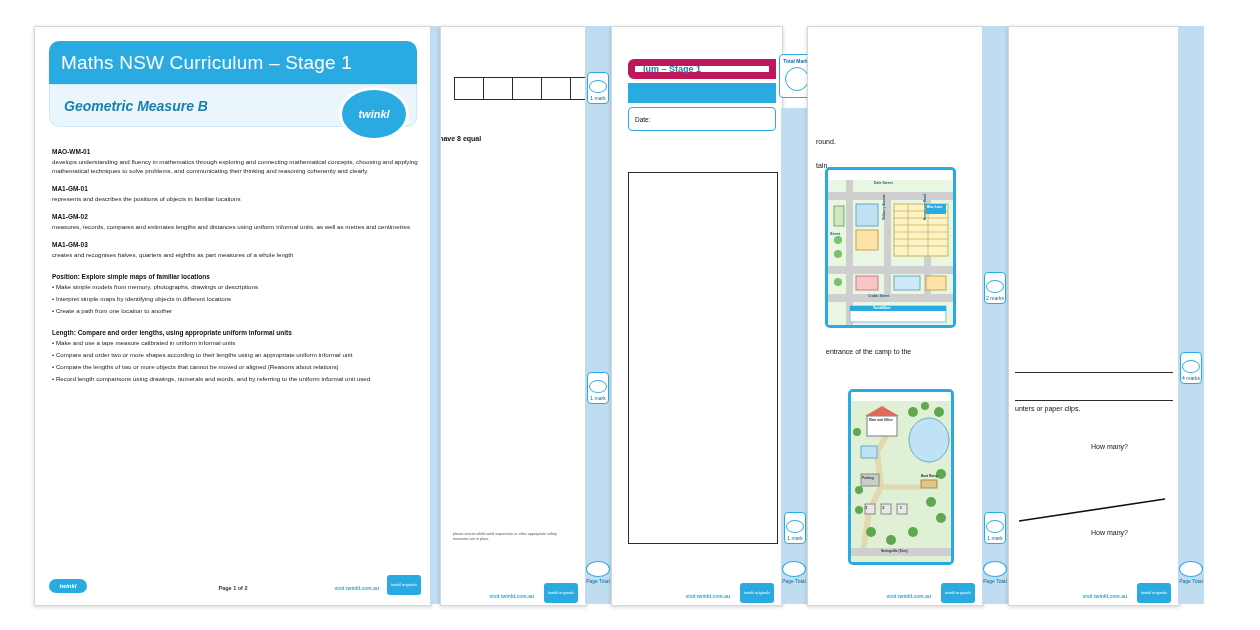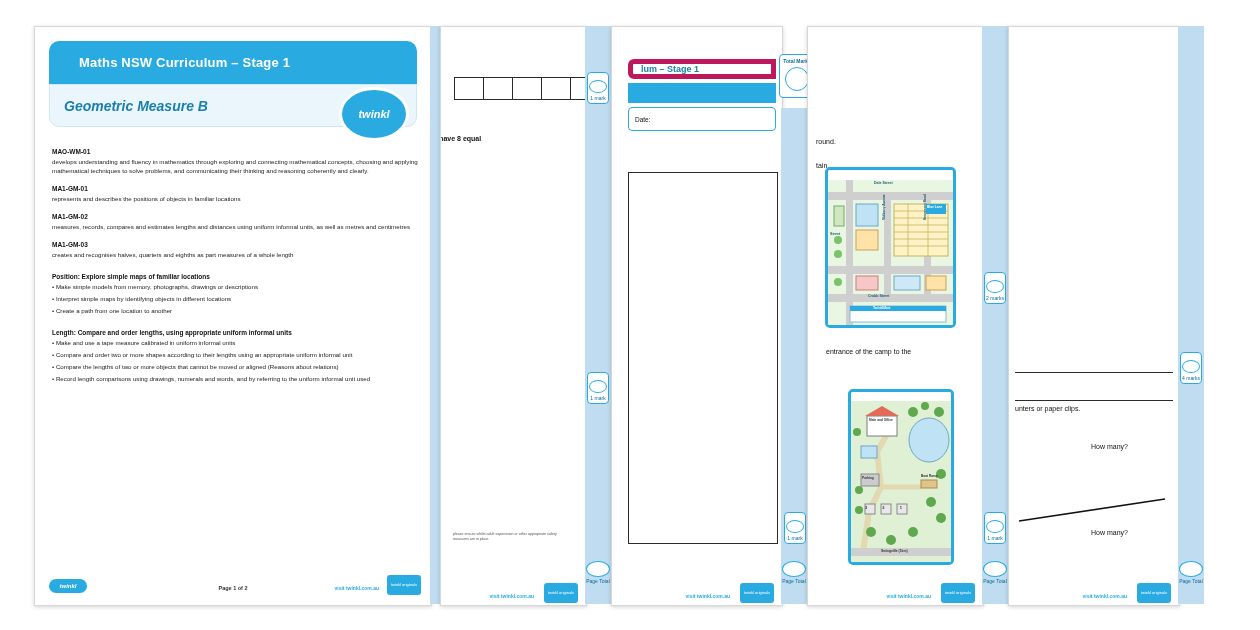--- a/index.html
+++ b/index.html
@@ -55,21 +55,21 @@
   .p1-head{
     position:absolute;left:14px;top:14px;width:368px;height:86px;
     background:#ffffff;border-radius:10px;
   }
   .p1-head .bar1{
     position:absolute;left:0;top:0;width:368px;height:43px;
     background:#29abe2;border-radius:10px 10px 0 0;
     display:flex;align-items:center;
   }
   .p1-head .bar1 span{
-    color:#fff;font-size:13px;font-weight:bold;padding-left:30px;letter-spacing:.2px;
+    color:#fff;font-size:19px;font-weight:normal;padding-left:12px;letter-spacing:.2px;
   }
   .p1-head .bar2{
     position:absolute;left:0;top:43px;width:368px;height:43px;
     background:#eaf6fc;border-radius:0 0 10px 10px;
     border:1px solid #cde9f7;box-sizing:border-box;
     display:flex;align-items:center;font-style:italic;
   }
   .p1-head .bar2 span{
     color:#1b7fae;font-size:14px;font-weight:bold;padding-left:14px;
   }
@@ -212,21 +212,21 @@
   <div class="markbox" style="left:587px;top:372px;width:22px;height:32px;">
     <div class="circle"></div>
     <span>1 mark</span>
   </div>
   <div class="pagetotal" style="left:581px;top:561px;">
     <div class="circle"></div>
     <span>Page Total</span>
   </div>
 
   <div class="sheet" id="page3" style="left:611px;top:26px;width:170px;height:578px;">
-    <div style="position:absolute;left:16px;top:32px;width:148px;height:20px;background:#fff;border-radius:6px 0 0 6px;border:5px solid #be185d;box-sizing:border-box;display:flex;align-items:center;">
+    <div style="position:absolute;left:16px;top:32px;width:148px;height:20px;background:#fff;border-radius:6px 0 0 6px;border:7px solid #be185d;box-sizing:border-box;display:flex;align-items:center;">
       <span style="font-size:9px;font-weight:bold;color:#1b7fae;padding-left:8px;">lum – Stage 1</span>
     </div>
     <div class="blueband" style="left:16px;top:56px;width:148px;height:20px;"></div>
     <div class="datebox" style="left:16px;top:80px;width:148px;height:24px;">
       <span>Date:</span>
     </div>
     <div class="pbox" style="left:16px;top:145px;width:148px;height:370px;"></div>
     <div class="visit" style="right:52px;bottom:6px;">visit twinkl.com.au</div>
     <div class="cornerlogo" style="right:8px;bottom:2px;">twinkl
 originals</div>

